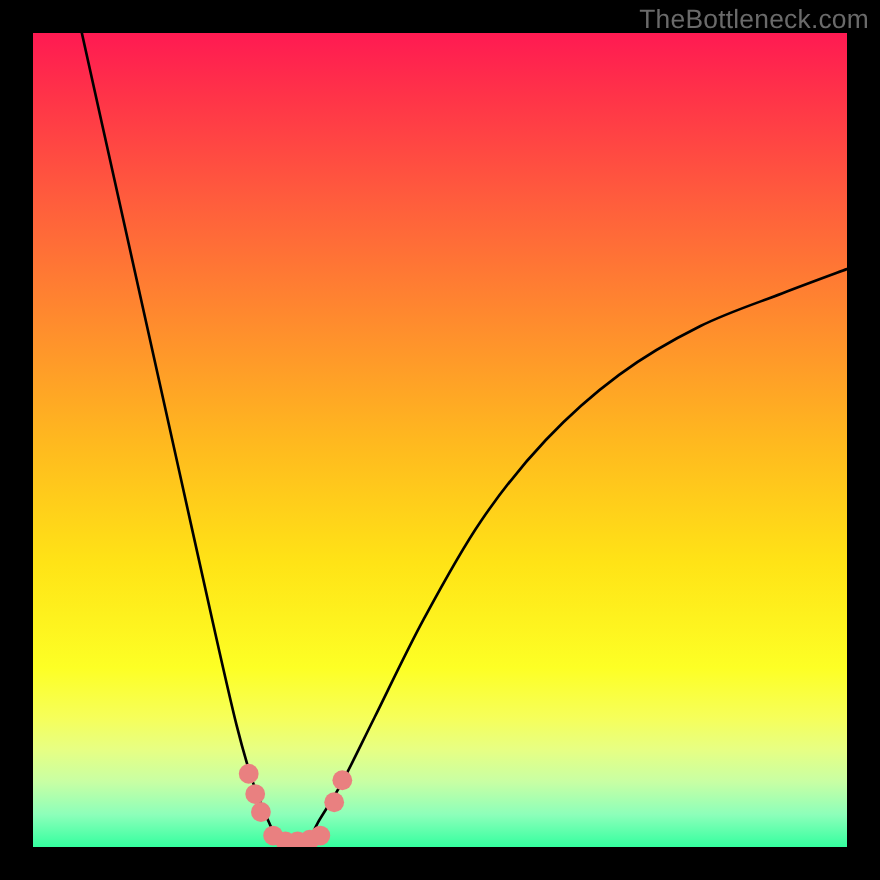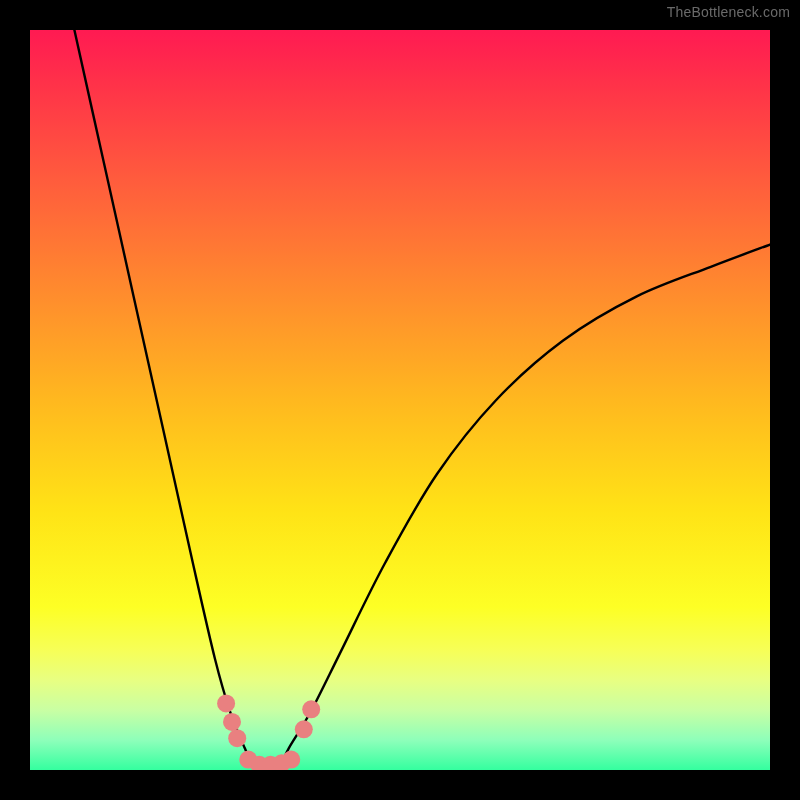--- a/index.html
+++ b/index.html
@@ -36,21 +36,21 @@
       #c8ffa4 92%,
       #8dffba 96%,
       #34ff9f 100%
     );
   }
   .watermark {
     position: absolute;
     top: 4px;
     right: 10px;
     color: #6a6a6a;
-    font-size: 14px;
+    font-size: 24px;
     font-weight: 500;
     letter-spacing: 0.2px;
     user-select: none;
   }
   svg.curves {
     position: absolute;
     inset: 0;
     width: 740px;
     height: 740px;
     overflow: visible;

